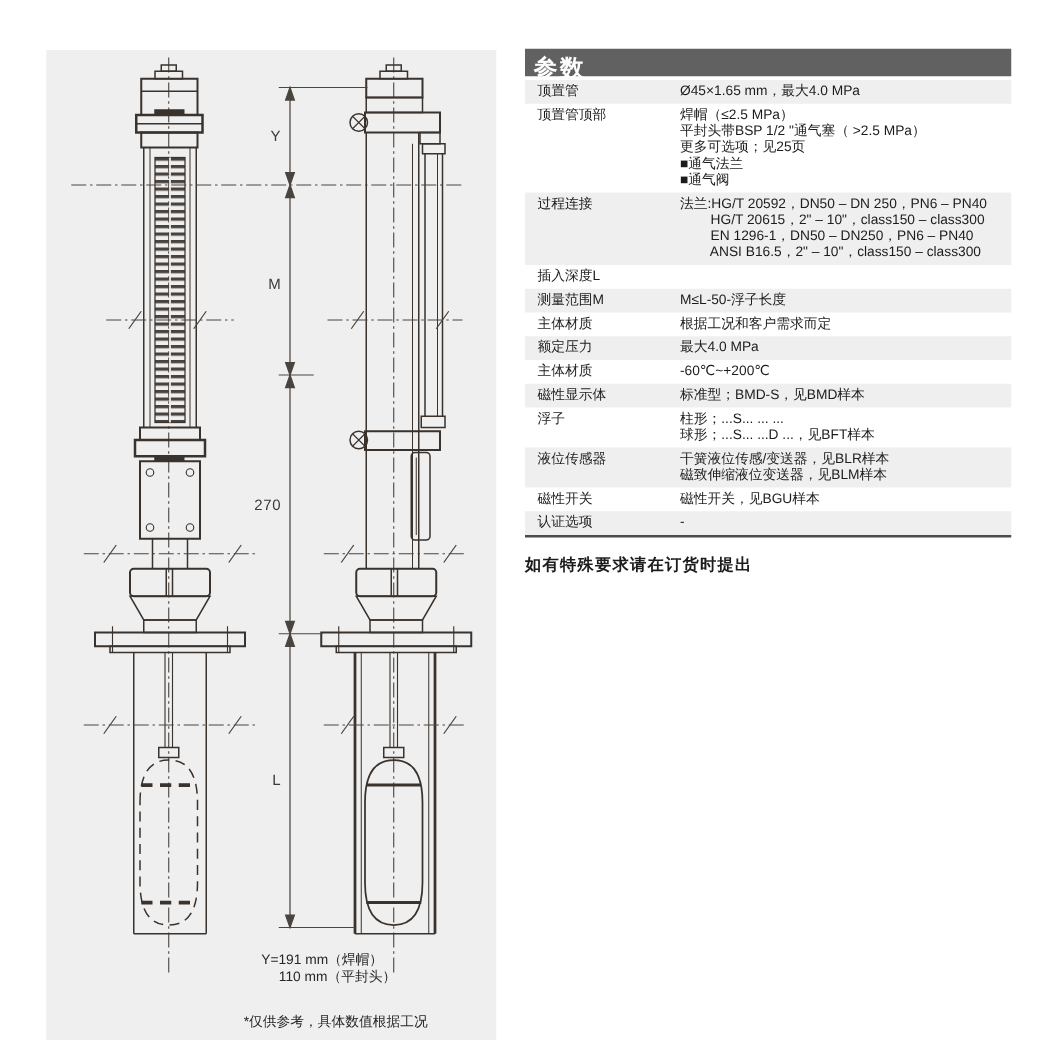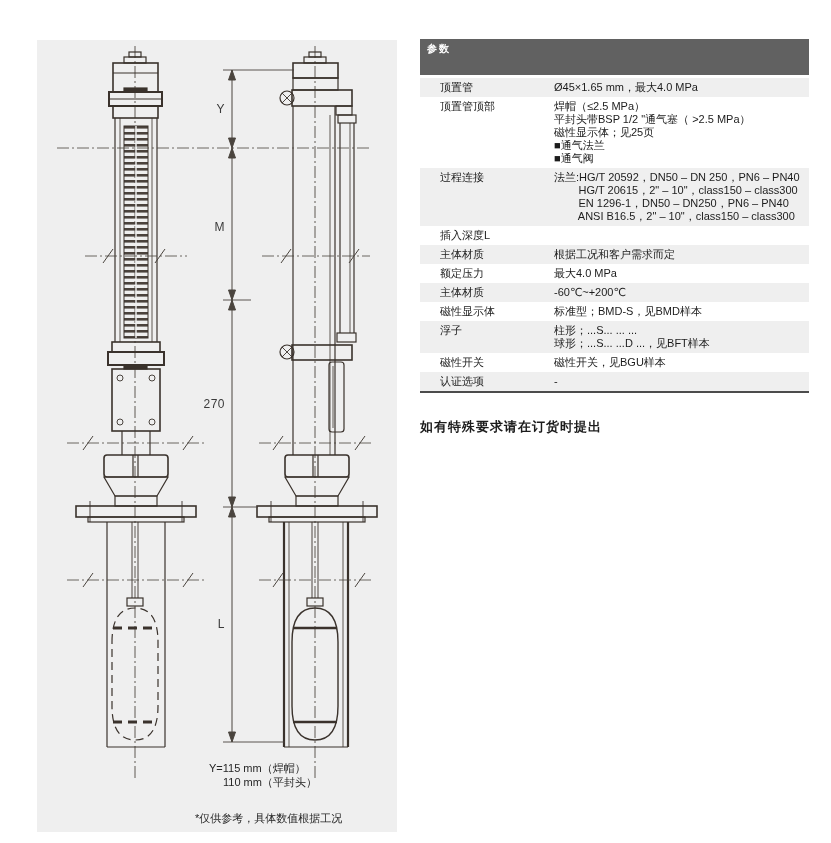--- a/index.html
+++ b/index.html
@@ -21,30 +21,30 @@
   }
   .dim-label{
     position:absolute;left:142px;width:46px;text-align:right;
     font-size:12px;color:#3a3a3a;letter-spacing:.5px;
   }
   .note{position:absolute;font-size:11px;color:#262626;white-space:pre;line-height:13px}
   
   .right-col{position:absolute;left:420px;top:39px;width:389px}
   .tbl-header{
     background:var(--header-bg);color:#fff;font-weight:bold;
-    font-size:10px;letter-spacing:2px;padding:3px 0 9px 7px;height:36px;
+    font-size:19px;letter-spacing:2px;padding:3px 0 9px 7px;height:22px;
     margin-bottom:3px;
   }
   .tbl-body{border-bottom:2px solid var(--rule)}
-  .t-row{display:flex;padding:3px 14px;font-size:11px;line-height:13px}
+  .t-row{display:flex;padding:3px 4px;font-size:11px;line-height:13px}
   .t-row:nth-child(odd){background:var(--stripe)}
   .t-label{width:120px;flex:0 0 120px;padding-left:6px}
   .t-value{flex:1}
   .v-line{white-space:pre}
-  .special-note{margin-top:25px;font-size:13px;font-weight:bold;letter-spacing:1px}
+  .special-note{margin-top:13px;font-size:13px;font-weight:bold;letter-spacing:1px}
   svg{display:block}
   .cl{stroke-dasharray:12 3 2 3;stroke-width:.8}
   .dd{stroke-dasharray:12 3 2 3;stroke-width:.8}
 </style>
 </head>
 <body>
 
 <div class="panel">
   <svg width="360" height="792" viewBox="0 0 360 792">
     <defs>
@@ -172,60 +172,66 @@
       <path d="M195,467 l-3.5,-10 h7 z M195,467 l-3.5,10 h7 z"></path>
       <path d="M195,702 l-3.5,-10 h7 z"></path>
     </g>
   </svg>
 
   <div class="dim-label" style="top:62px">Y</div>
   <div class="dim-label" style="top:180px">M</div>
   <div class="dim-label" style="top:357px">270</div>
   <div class="dim-label" style="top:577px">L</div>
 
-  <div class="note" style="left:172px;top:722px">Y=115 mm（焊帽）</div>
+  <div class="note" style="left:172px;top:722px">Y=191 mm（焊帽）</div>
   <div class="note" style="left:186px;top:736px">110 mm（平封头）</div>
   <div class="note" style="left:158px;top:772px">*仅供参考，具体数值根据工况</div>
 </div>
 
 <div class="right-col">
   <div class="tbl-header">参数</div>
   <div class="tbl-body">
   <div class="t-row">
     <div class="t-label">顶置管</div>
     <div class="t-value">
           <div class="v-line">Ø45×1.65 mm，最大4.0 MPa</div>
         </div>
   </div>
 
   <div class="t-row">
     <div class="t-label">顶置管顶部</div>
     <div class="t-value">
           <div class="v-line">焊帽（≤2.5 MPa）</div>
           <div class="v-line">平封头带BSP 1/2 "通气塞（ &gt;2.5 MPa）</div>
-          <div class="v-line">磁性显示体；见25页</div>
+          <div class="v-line">更多可选项；见25页</div>
           <div class="v-line">■通气法兰</div>
           <div class="v-line">■通气阀</div>
         </div>
   </div>
 
   <div class="t-row">
     <div class="t-label">过程连接</div>
     <div class="t-value">
           <div class="v-line">法兰:HG/T 20592，DN50 – DN 250，PN6 – PN40</div>
           <div class="v-line">        HG/T 20615，2" – 10"，class150 – class300</div>
           <div class="v-line">        EN 1296-1，DN50 – DN250，PN6 – PN40</div>
           <div class="v-line">        ANSI B16.5，2" – 10"，class150 – class300</div>
         </div>
   </div>
 
   <div class="t-row">
     <div class="t-label">插入深度L</div>
   </div>
 
+  <div class="t-row">
+    <div class="t-label">测量范围M</div>
+    <div class="t-value">
+          <div class="v-line">M≤L-50-浮子长度</div>
+        </div>
+  </div>
 
   <div class="t-row">
     <div class="t-label">主体材质</div>
     <div class="t-value">
           <div class="v-line">根据工况和客户需求而定</div>
         </div>
   </div>
 
   <div class="t-row">
     <div class="t-label">额定压力</div>
@@ -249,20 +255,27 @@
   </div>
 
   <div class="t-row">
     <div class="t-label">浮子</div>
     <div class="t-value">
           <div class="v-line">柱形；...S... ... ...</div>
           <div class="v-line">球形；...S... ...D ...，见BFT样本</div>
         </div>
   </div>
 
+  <div class="t-row">
+    <div class="t-label">液位传感器</div>
+    <div class="t-value">
+          <div class="v-line">干簧液位传感/变送器，见BLR样本</div>
+          <div class="v-line">磁致伸缩液位变送器，见BLM样本</div>
+        </div>
+  </div>
 
   <div class="t-row">
     <div class="t-label">磁性开关</div>
     <div class="t-value">
           <div class="v-line">磁性开关，见BGU样本</div>
         </div>
   </div>
 
   <div class="t-row">
     <div class="t-label">认证选项</div>

